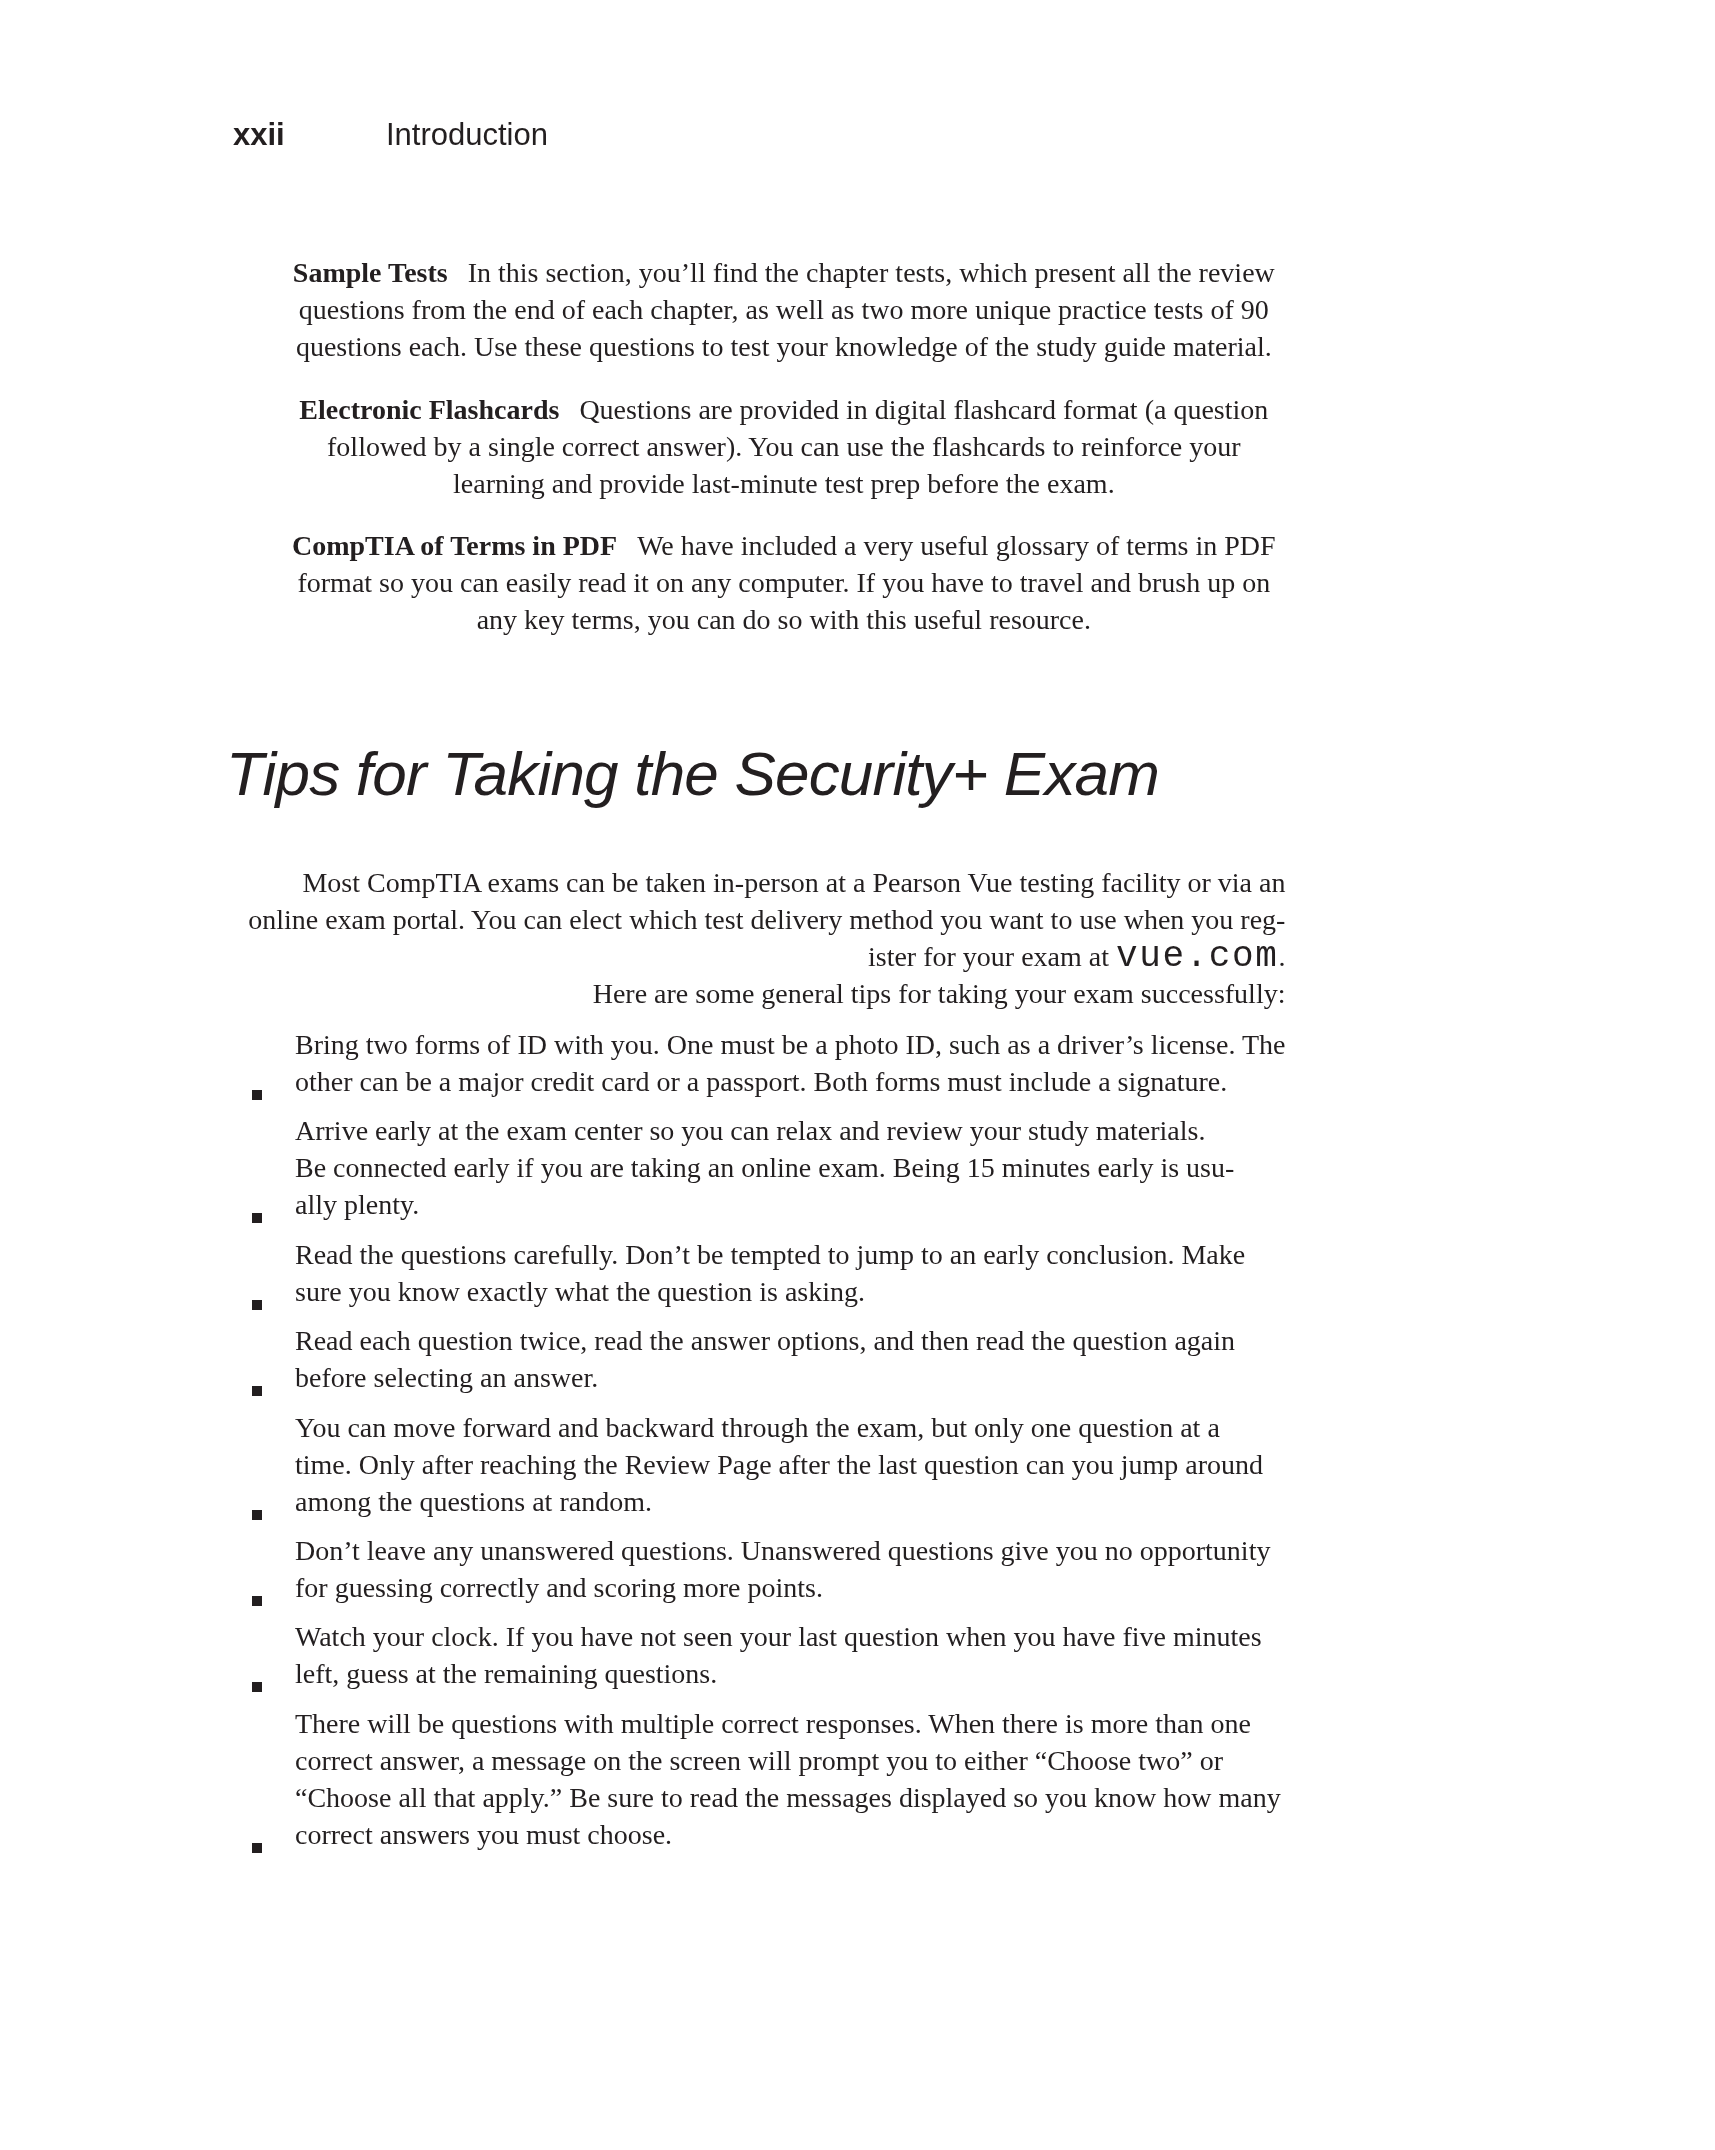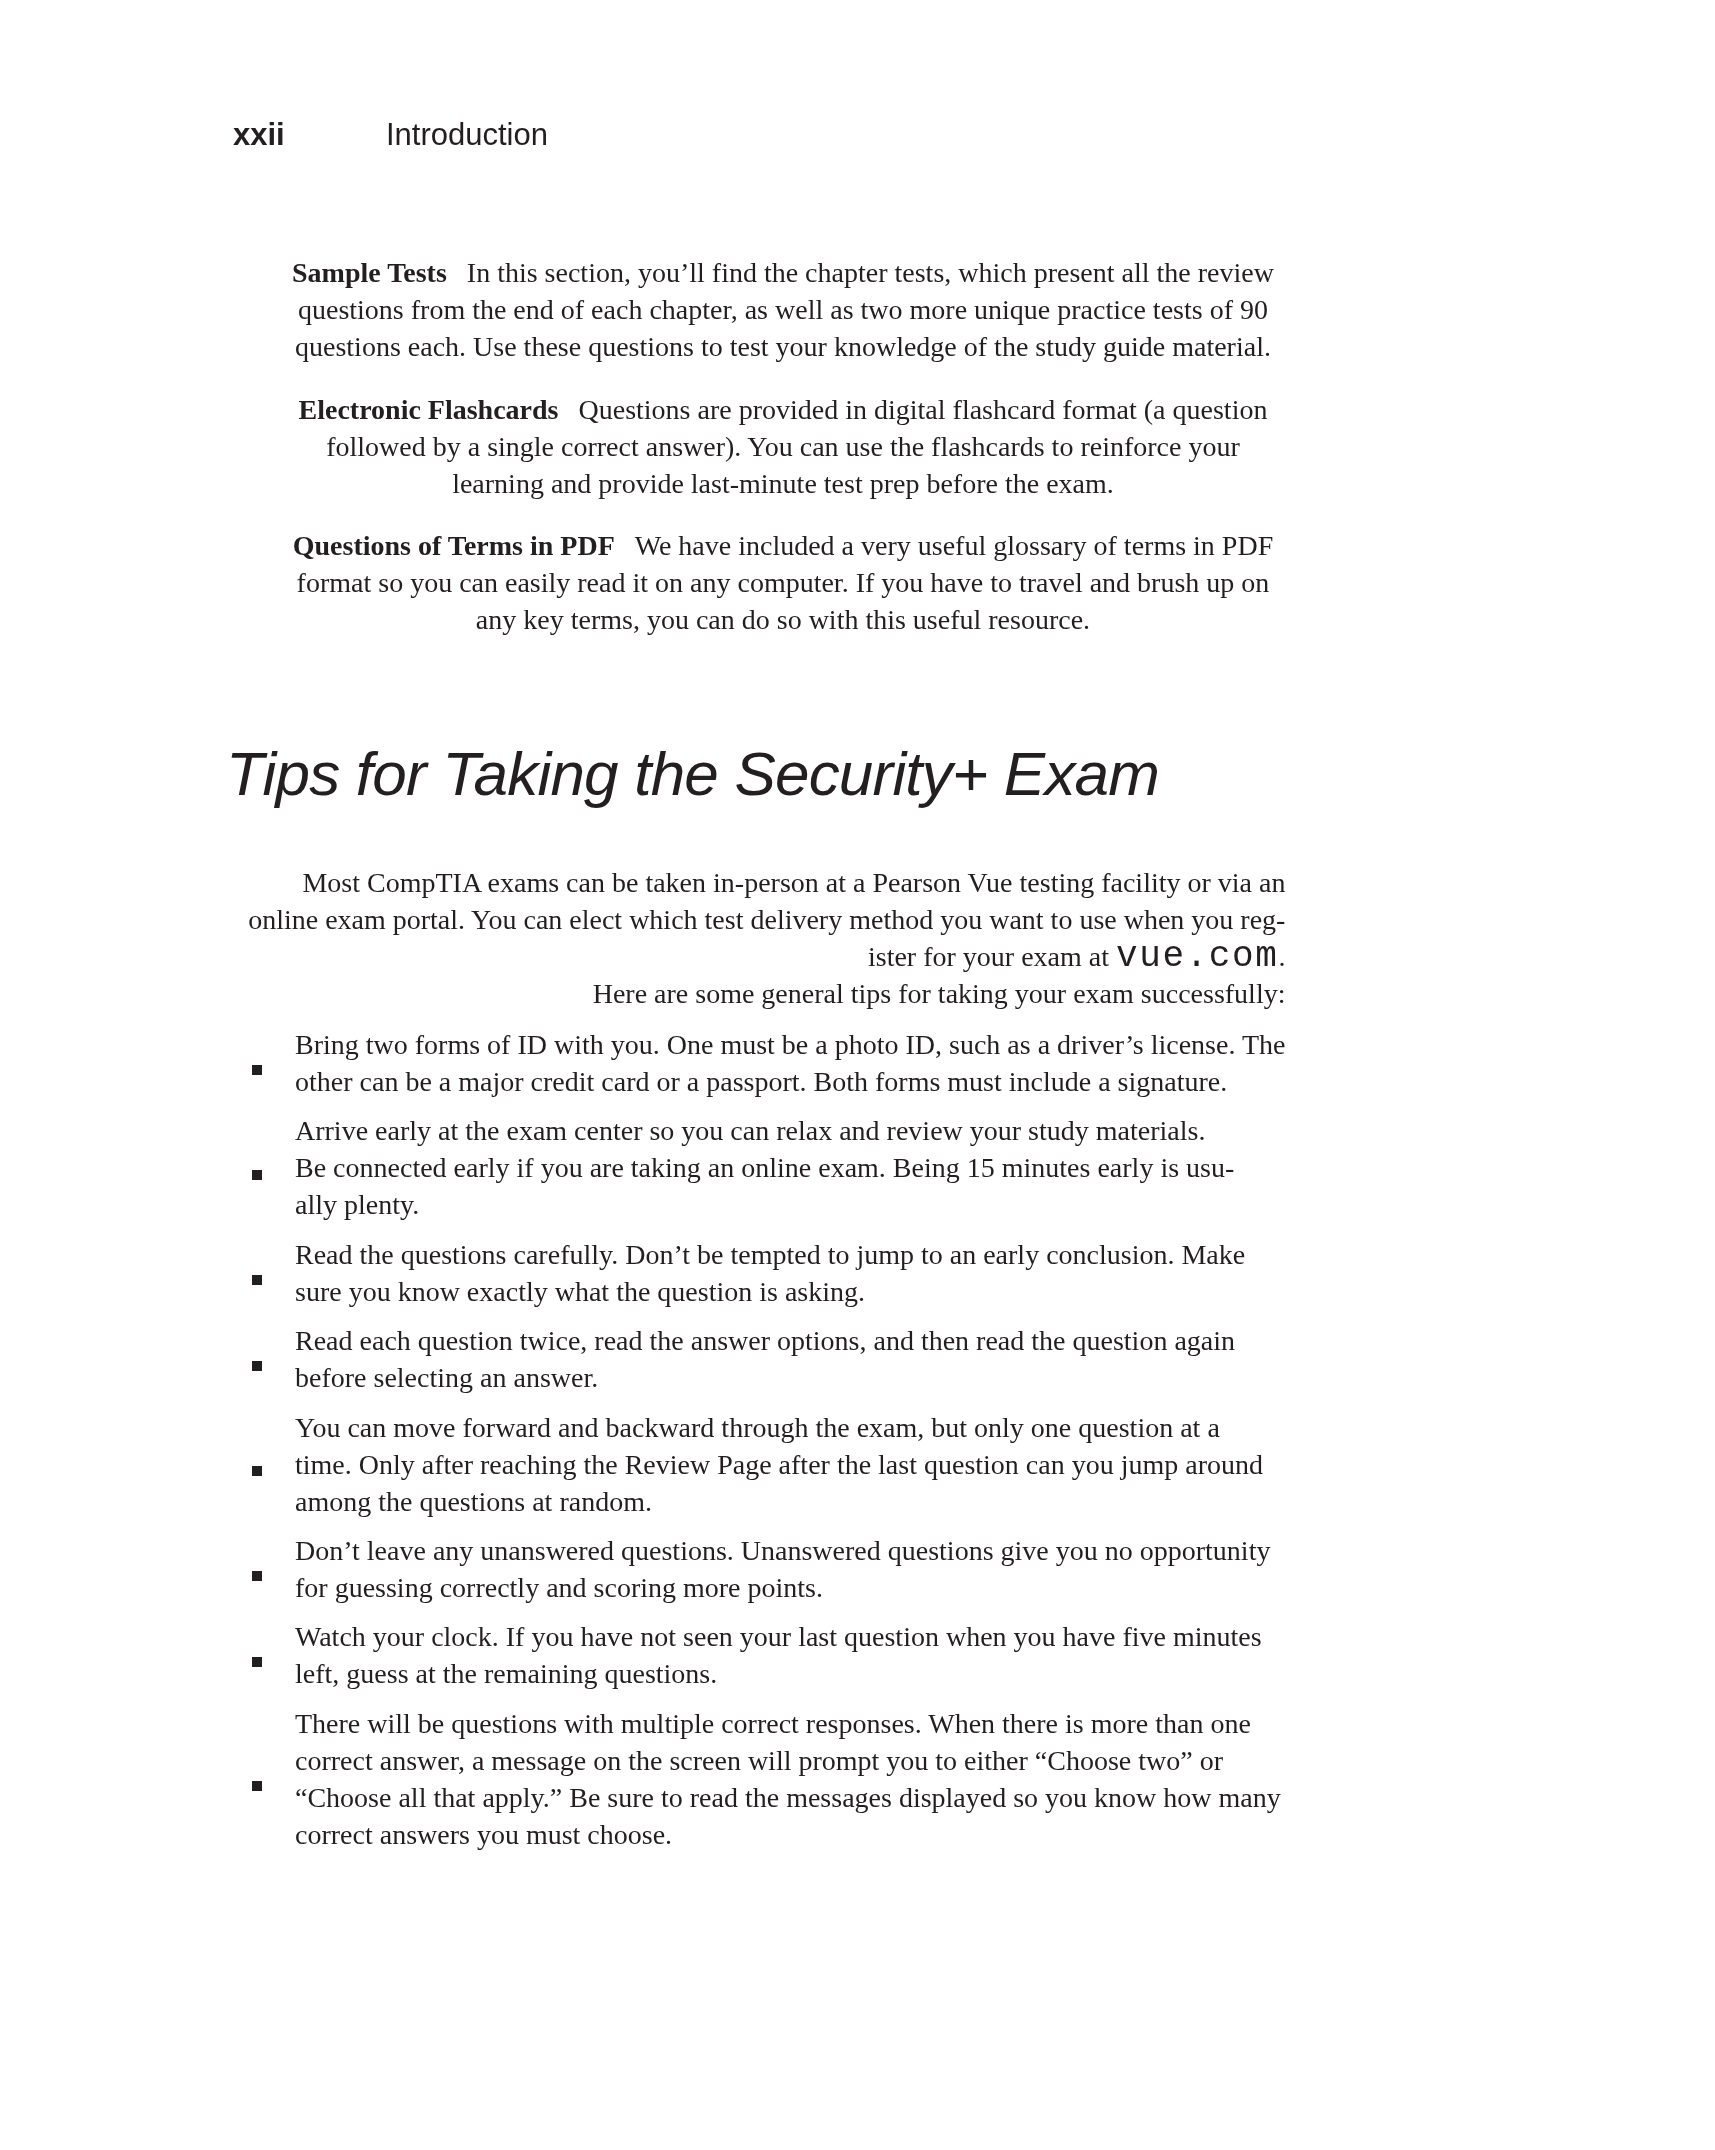--- a/index.html
+++ b/index.html
@@ -81,21 +81,21 @@
   }
 
   
   ul.tips {
     list-style: none;
     margin: 14px 0 0 0;
     padding: 0;
   }
   ul.tips li {
     display: flex;
-    align-items: center;
+    align-items: flex-end;
     padding-left: 22px;
     margin-bottom: 12.4px;
   }
   .bullet-square {
     flex: none;
     width: 10px;
     height: 10px;
     margin-top: 14px;
     margin-right: 33px;
     background: #231f20;
@@ -111,21 +111,21 @@
     <span class="pagenum">xxii</span><span class="section">Introduction</span>
   </div>
 
   <section class="notes">
     <p><span class="lead">Sample Tests</span><span>In this section, you’ll find the chapter tests, which present all the review
 questions from the end of each chapter, as well as two more unique practice tests of 90
 questions each. Use these questions to test your knowledge of the study guide material.</span></p>
     <p><span class="lead">Electronic Flashcards</span><span>Questions are provided in digital flashcard format (a question
 followed by a single correct answer). You can use the flashcards to reinforce your
 learning and provide last-minute test prep before the exam.</span></p>
-    <p><span class="lead">Questions of Terms in PDF</span><span>We have included a very useful glossary of terms in PDF
+    <p><span class="lead">CompTIA of Terms in PDF</span><span>We have included a very useful glossary of terms in PDF
 format so you can easily read it on any computer. If you have to travel and brush up on
 any key terms, you can do so with this useful resource.</span></p>
   </section>
 
   <h1 class="page-title">Tips for Taking the Security+ Exam</h1>
 
   <div class="body-col">
     <p><span>Most CompTIA exams can be taken in-person at a Pearson Vue testing facility or via an
 online exam portal. You can elect which test delivery method you want to use when you reg-
 ister for your exam at </span><span class="mono">vue.com</span><span>.</span></p>

